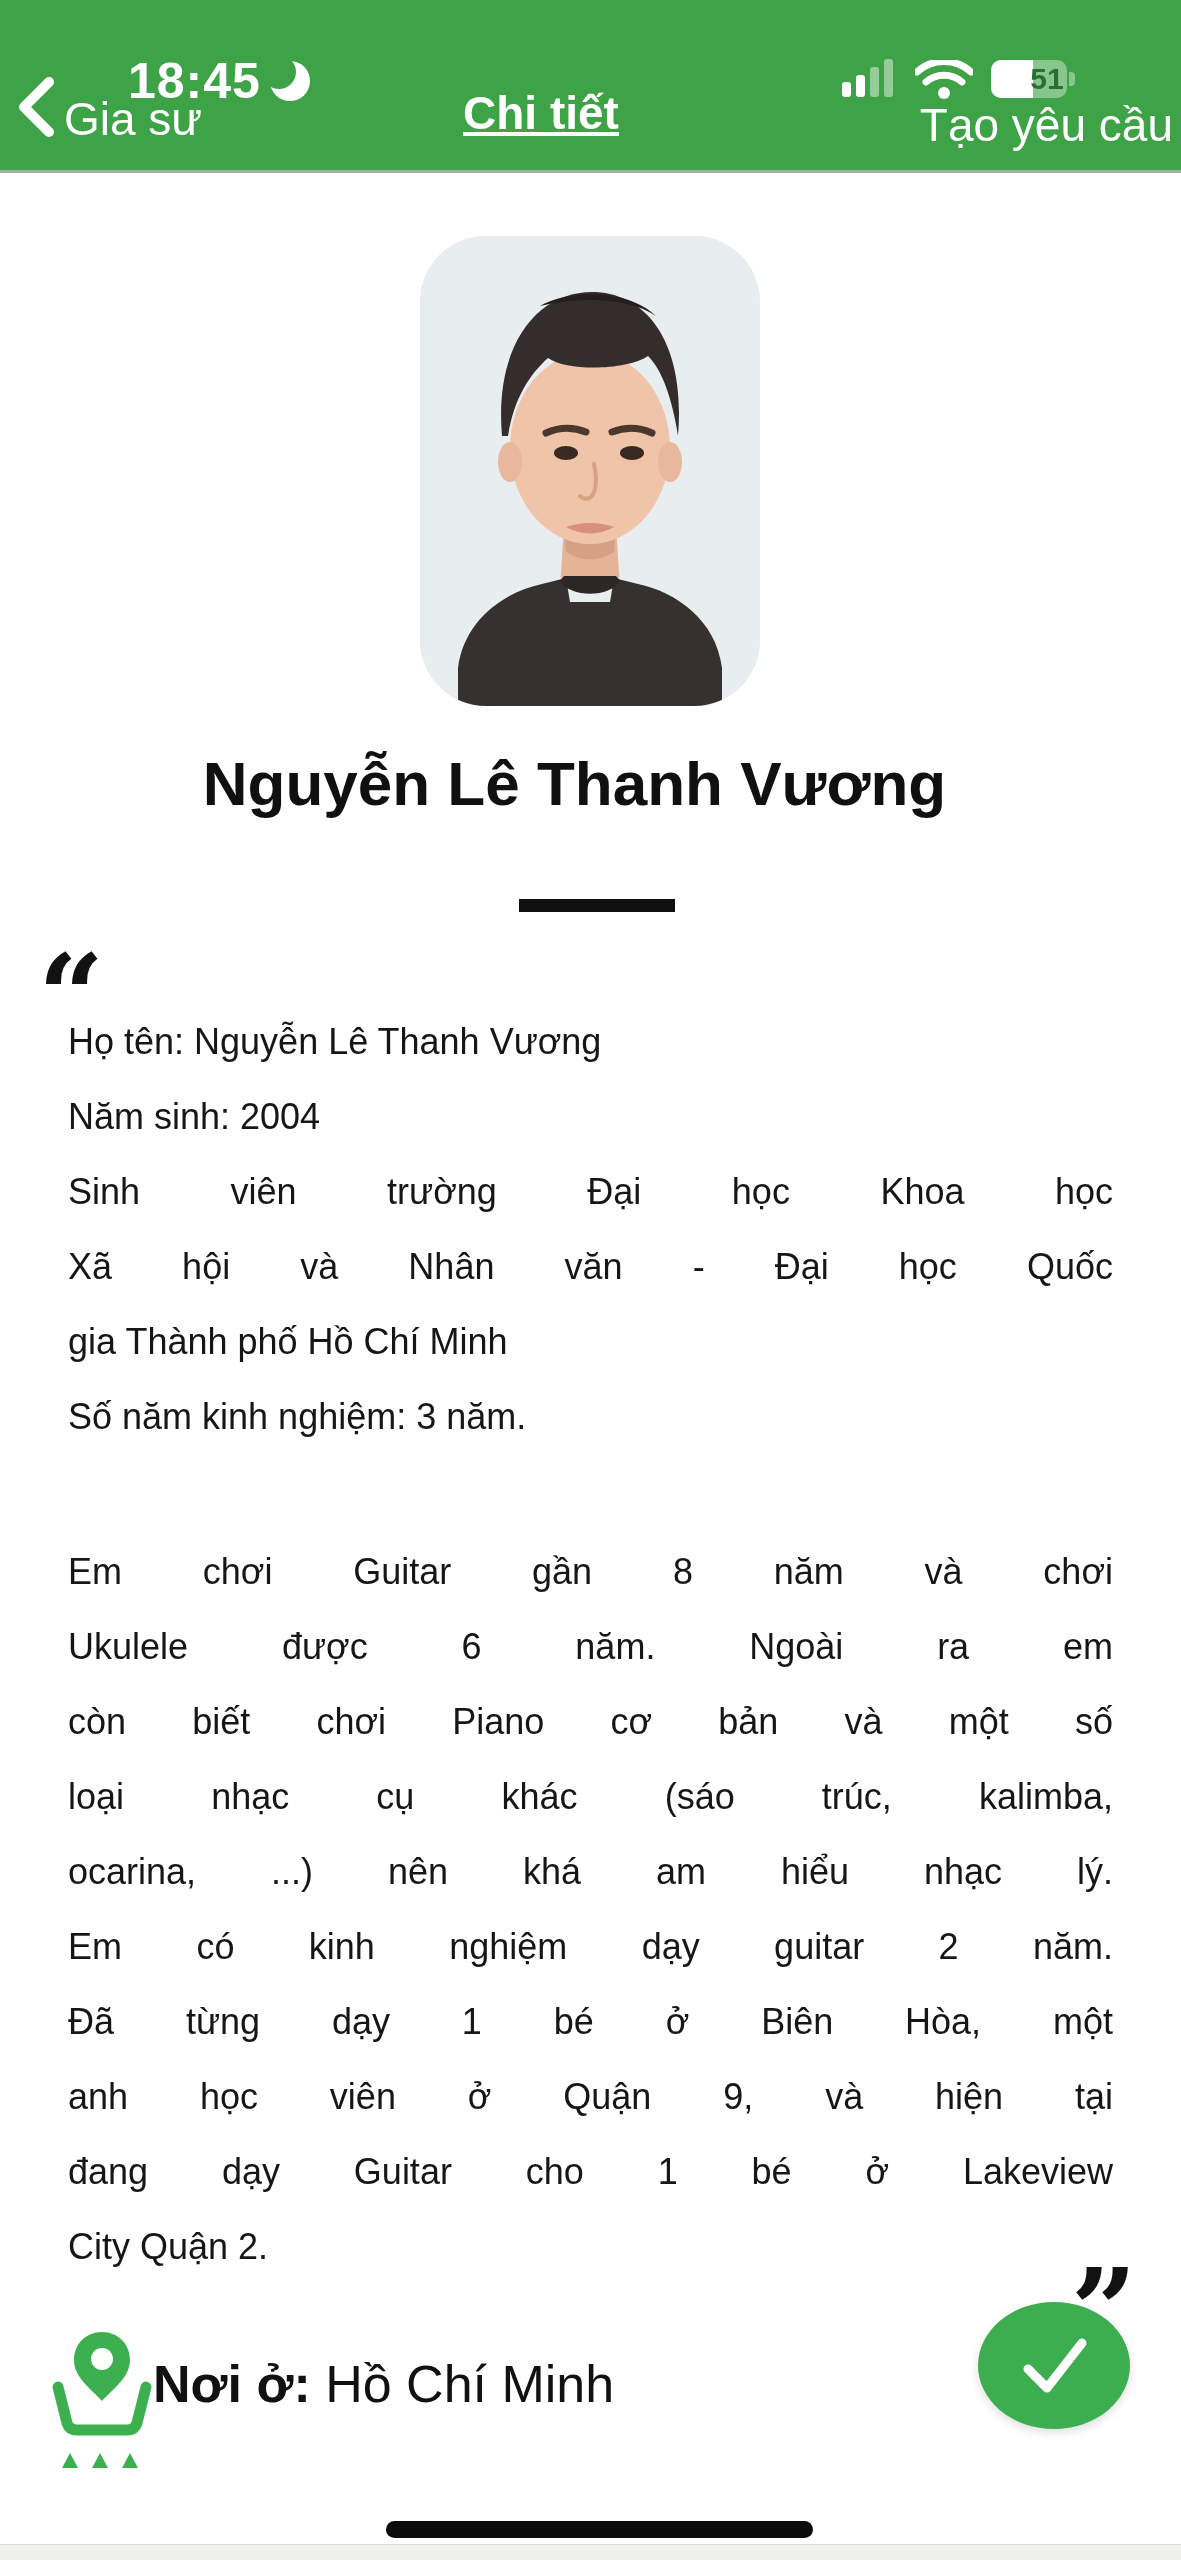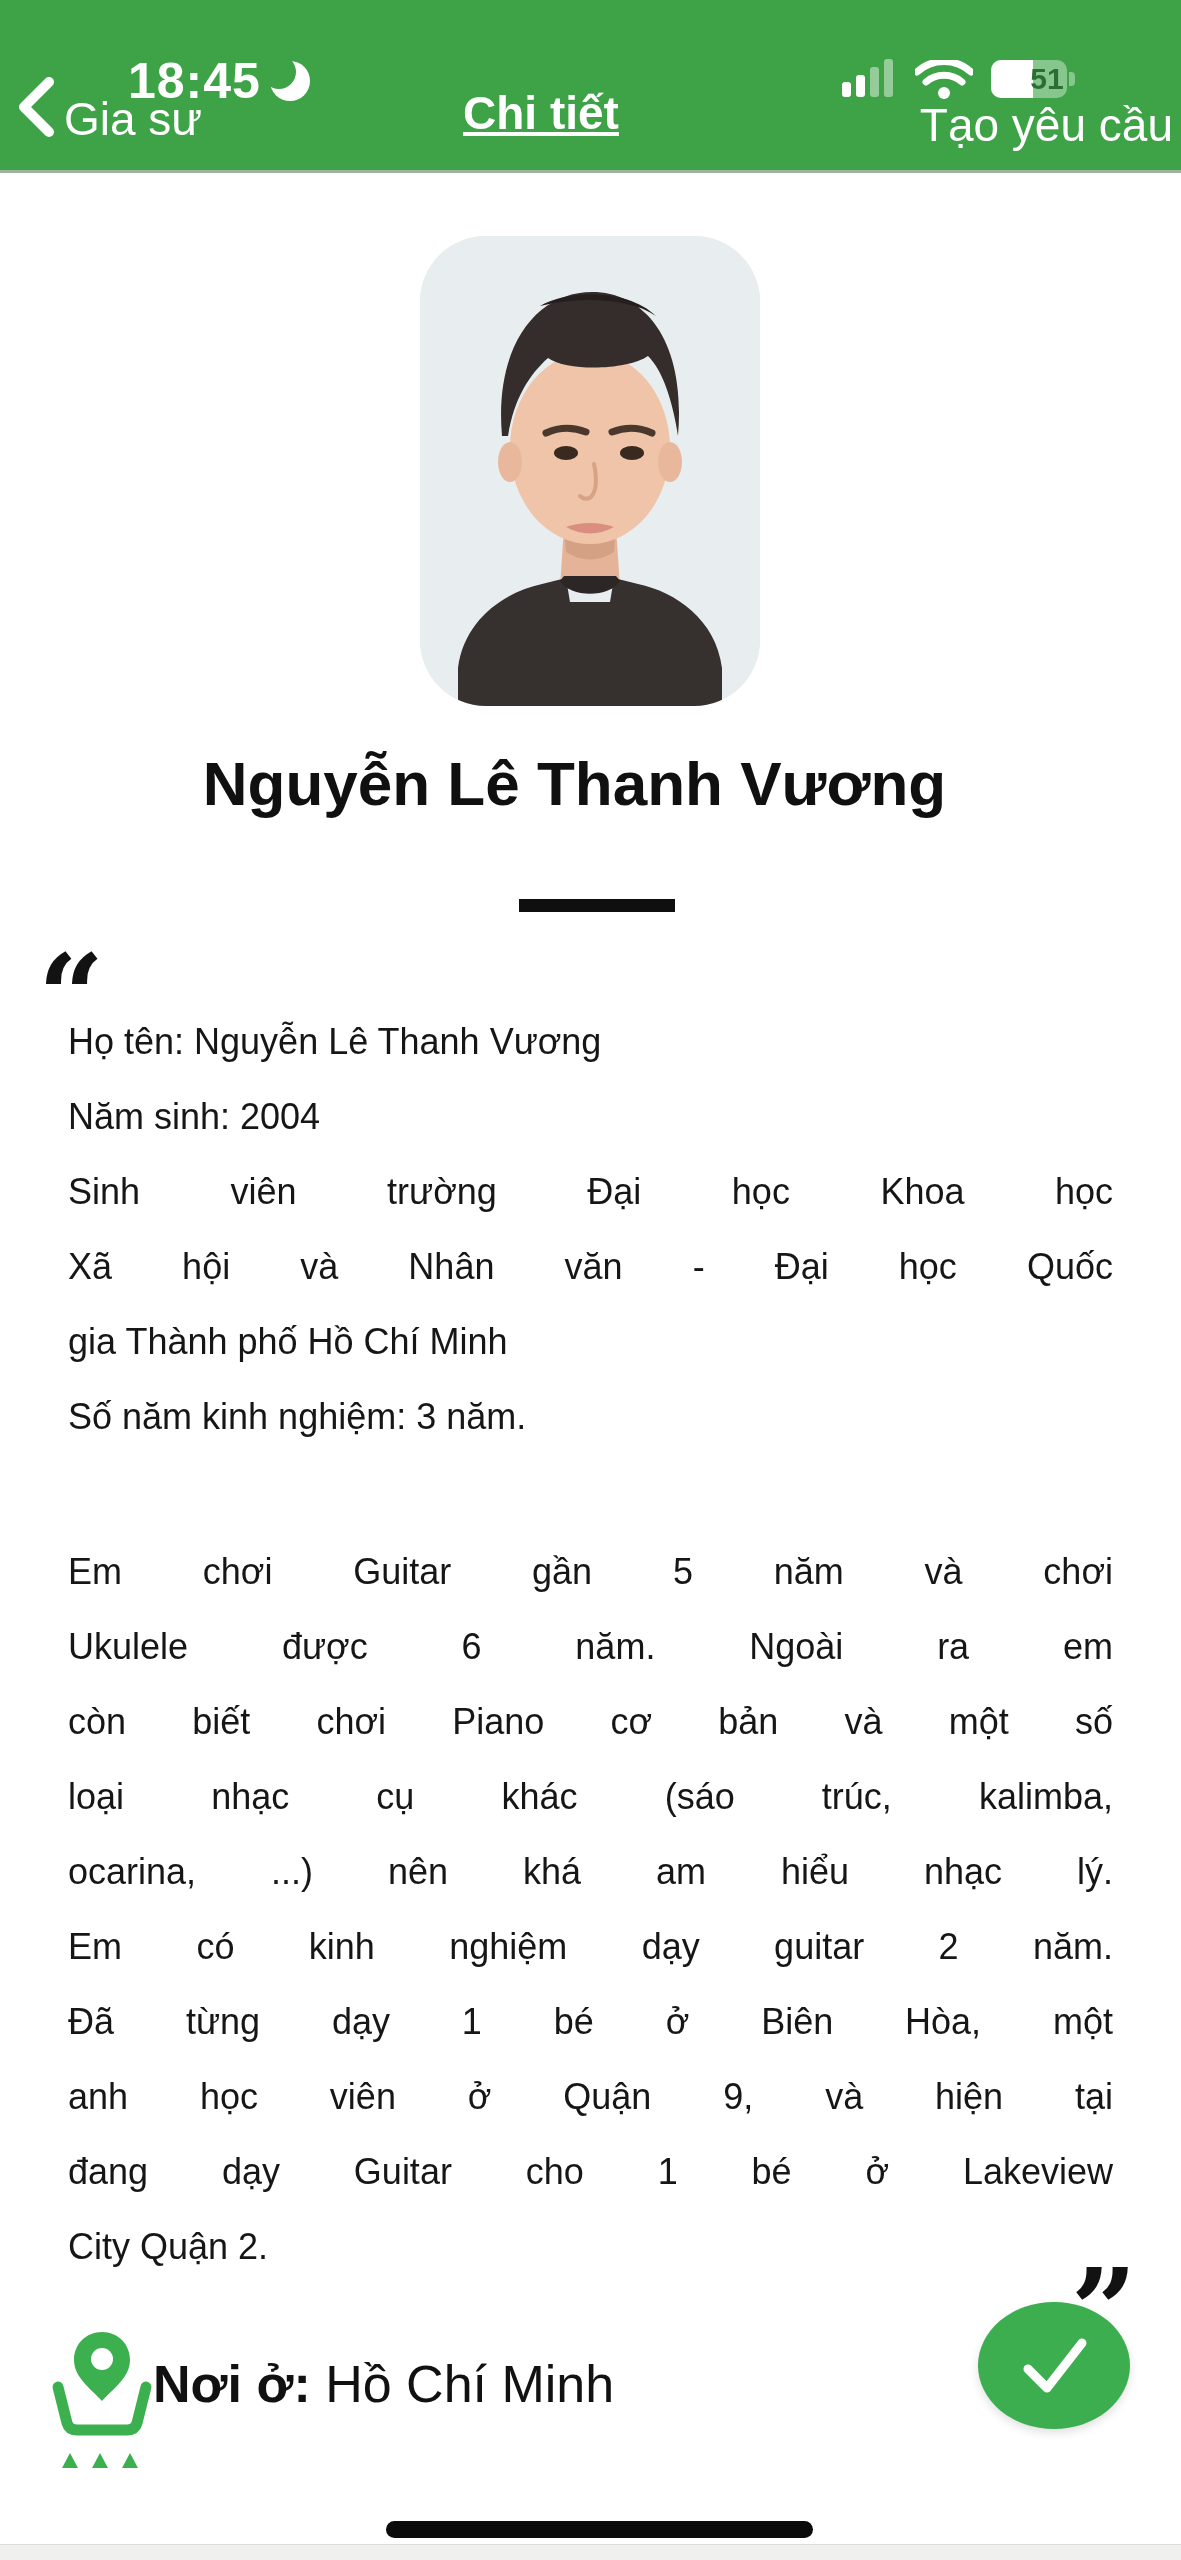--- a/index.html
+++ b/index.html
@@ -150,21 +150,21 @@
   <div class="bio">
     <div class="para1">
       <div class="bl">Họ tên: Nguyễn Lê Thanh Vương</div>
       <div class="bl">Năm sinh: 2004</div>
       <div class="bl j">Sinh viên trường Đại học Khoa học</div>
       <div class="bl j">Xã hội và Nhân văn - Đại học Quốc</div>
       <div class="bl">gia Thành phố Hồ Chí Minh</div>
       <div class="bl">Số năm kinh nghiệm: 3 năm.</div>
     </div>
     <div class="para2">
-      <div class="bl j">Em chơi Guitar gần 5 năm và chơi</div>
+      <div class="bl j">Em chơi Guitar gần 8 năm và chơi</div>
       <div class="bl j">Ukulele được 6 năm. Ngoài ra em</div>
       <div class="bl j">còn biết chơi Piano cơ bản và một số</div>
       <div class="bl j">loại nhạc cụ khác (sáo trúc, kalimba,</div>
       <div class="bl j">ocarina, ...) nên khá am hiểu nhạc lý.</div>
       <div class="bl j">Em có kinh nghiệm dạy guitar 2 năm.</div>
       <div class="bl j">Đã từng dạy 1 bé ở Biên Hòa, một</div>
       <div class="bl j">anh học viên ở Quận 9, và hiện tại</div>
       <div class="bl j">đang dạy Guitar cho 1 bé ở Lakeview</div>
       <div class="bl">City Quận 2.</div>
     </div>

